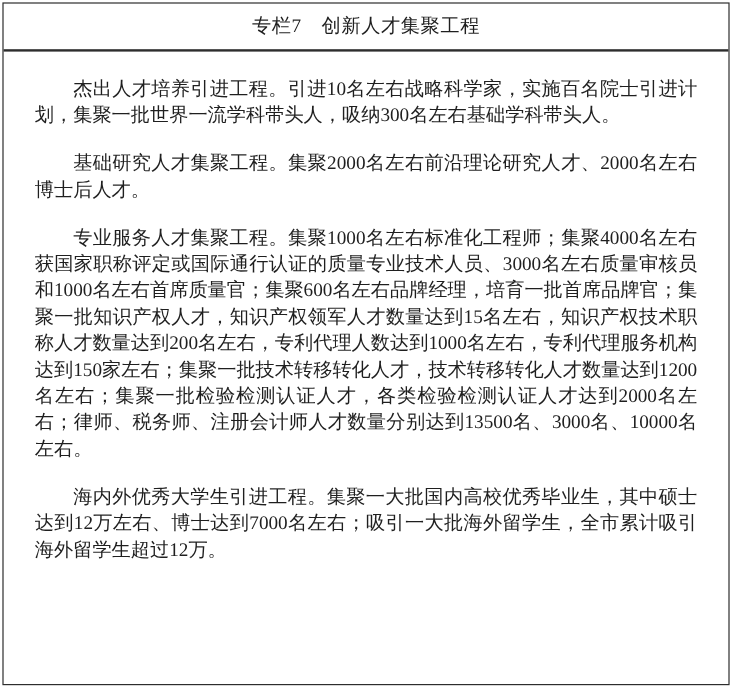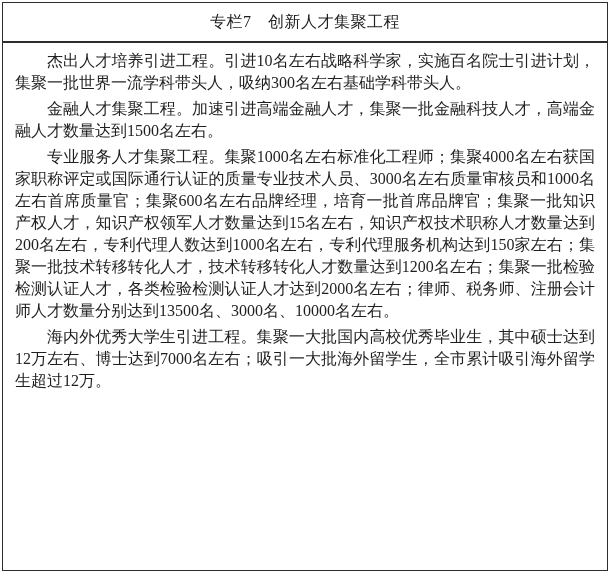--- a/index.html
+++ b/index.html
@@ -46,34 +46,34 @@
   }
   .panel-body {
     flex: 1 1 auto;
     padding: 3px 8px 6px 8px;
     font-size: 16px;
     line-height: 22px;
     text-align: justify;
     overflow: hidden;
   }
   .para {
-    margin: 4px;
+    margin: 18px;
     padding: 0;
     text-indent: 2em;
   }
 </style>
 </head>
 <body>
 
 <div class="page">
   <div class="panel">
     <div class="panel-header">
       <span class="panel-title">专栏7　创新人才集聚工程</span>
     </div>
     <div class="panel-body">
       <p class="para">杰出人才培养引进工程。引进10名左右战略科学家，实施百名院士引进计划，集聚一批世界一流学科带头人，吸纳300名左右基础学科带头人。</p>
-      <p class="para">金融人才集聚工程。加速引进高端金融人才，集聚一批金融科技人才，高端金融人才数量达到1500名左右。</p>
+      <p class="para">基础研究人才集聚工程。集聚2000名左右前沿理论研究人才、2000名左右博士后人才。</p>
       <p class="para">专业服务人才集聚工程。集聚1000名左右标准化工程师；集聚4000名左右获国家职称评定或国际通行认证的质量专业技术人员、3000名左右质量审核员和1000名左右首席质量官；集聚600名左右品牌经理，培育一批首席品牌官；集聚一批知识产权人才，知识产权领军人才数量达到15名左右，知识产权技术职称人才数量达到200名左右，专利代理人数达到1000名左右，专利代理服务机构达到150家左右；集聚一批技术转移转化人才，技术转移转化人才数量达到1200名左右；集聚一批检验检测认证人才，各类检验检测认证人才达到2000名左右；律师、税务师、注册会计师人才数量分别达到13500名、3000名、10000名左右。</p>
       <p class="para">海内外优秀大学生引进工程。集聚一大批国内高校优秀毕业生，其中硕士达到12万左右、博士达到7000名左右；吸引一大批海外留学生，全市累计吸引海外留学生超过12万。</p>
 
     </div>
   </div>
 </div>
 
 </body></html>

